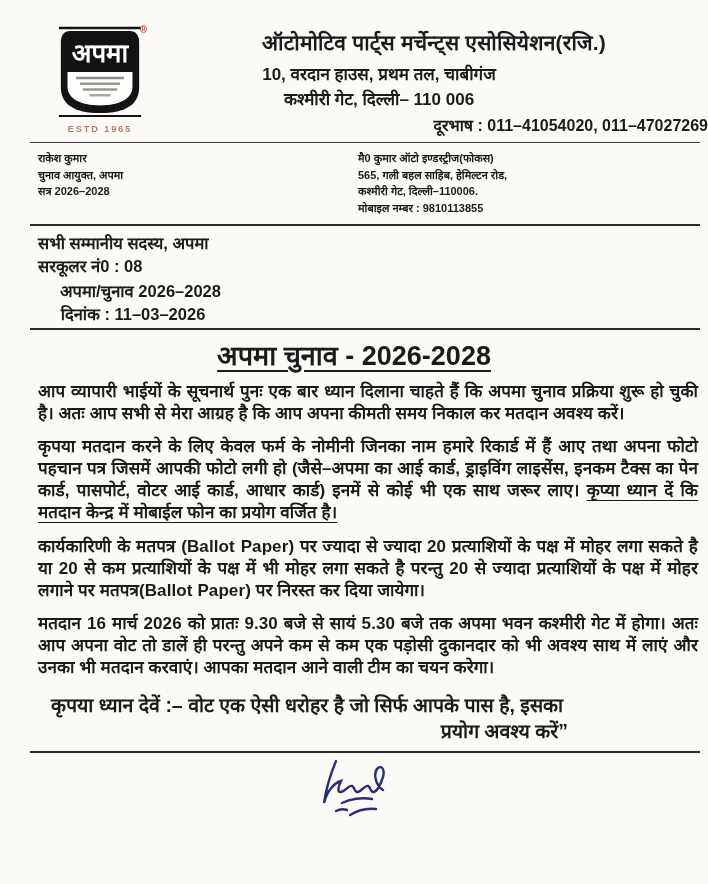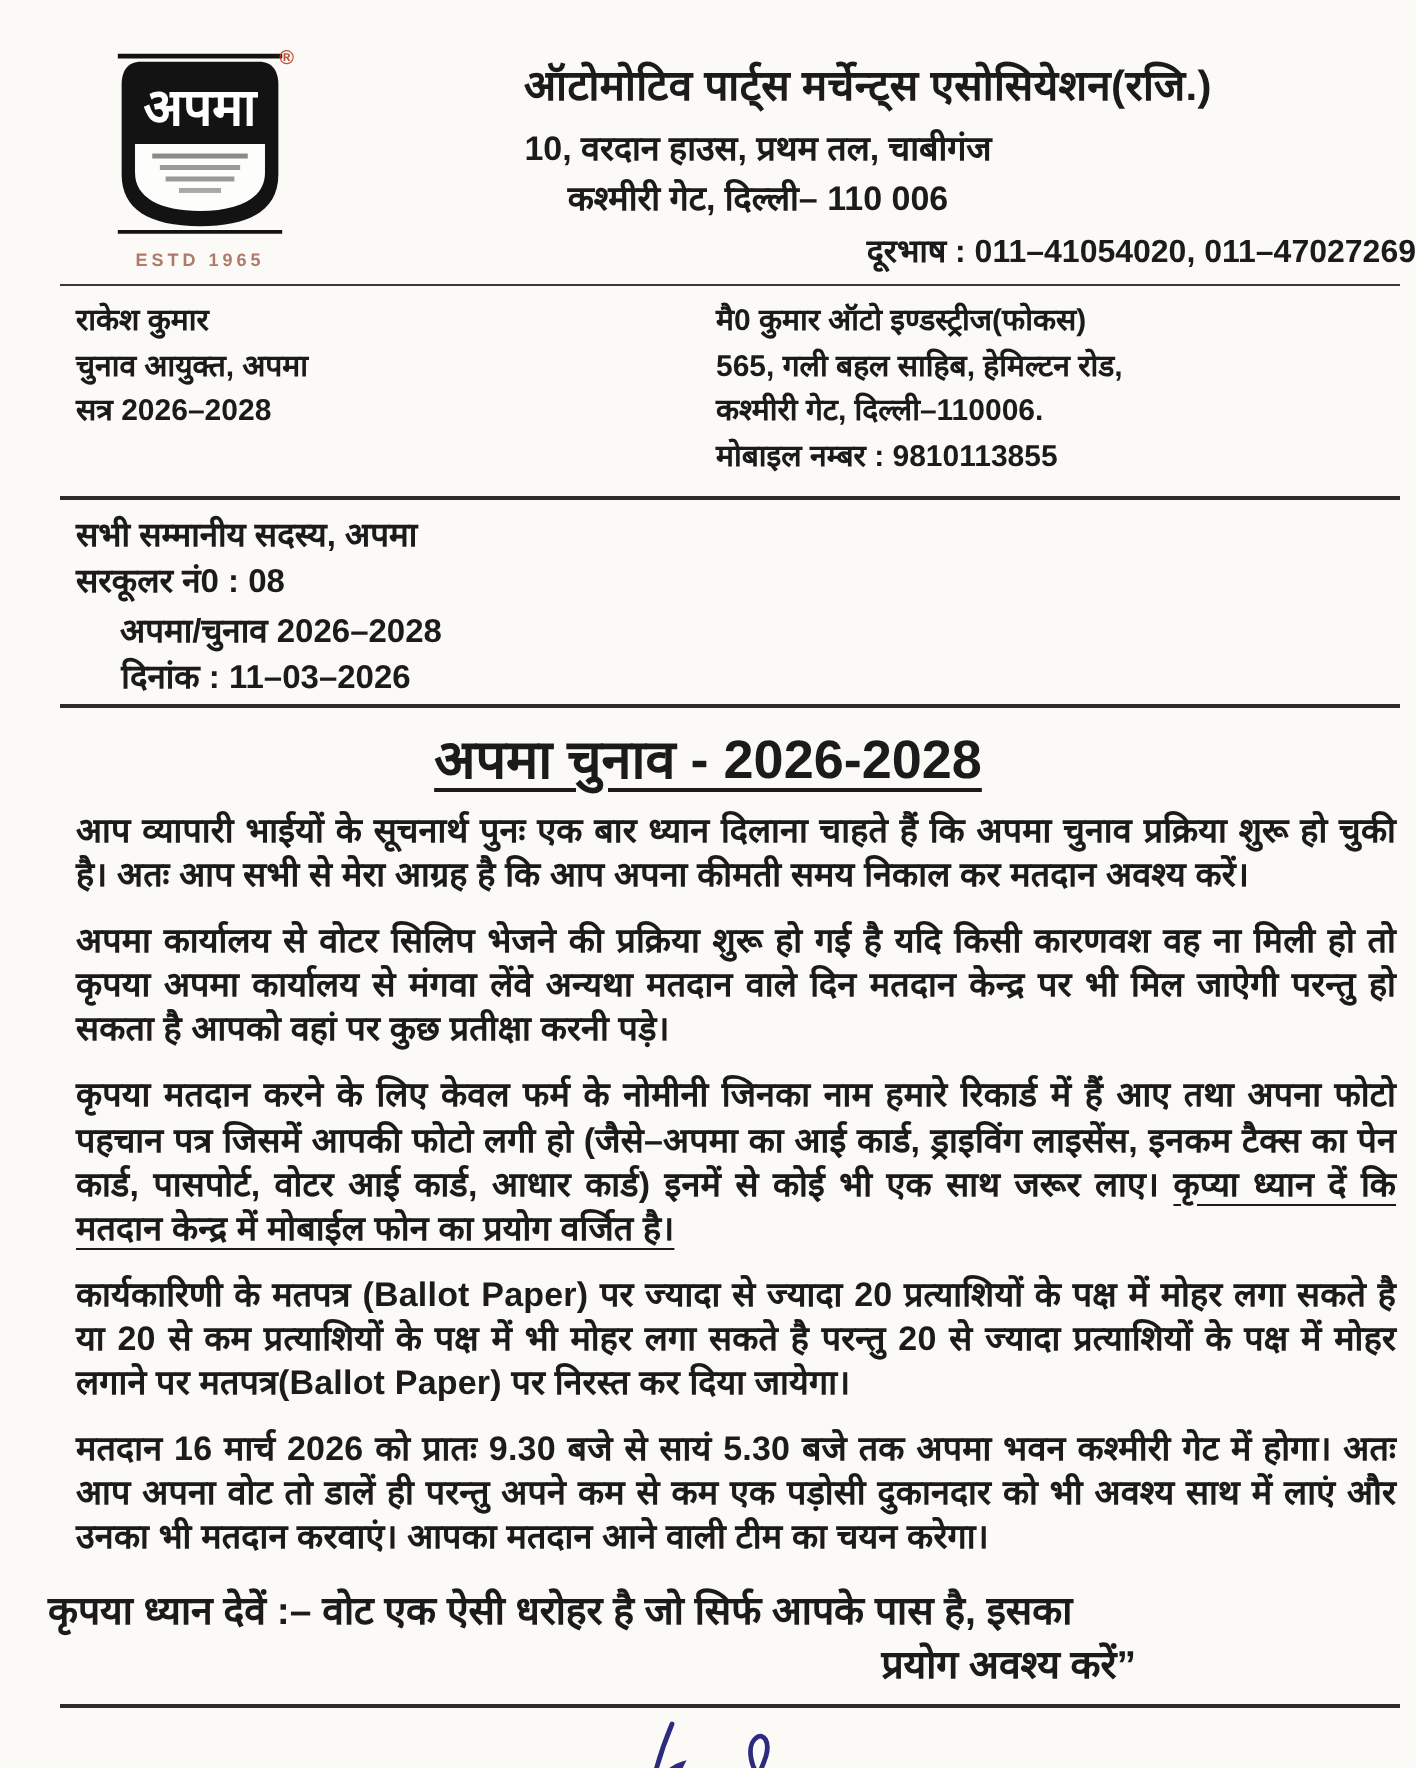--- a/index.html
+++ b/index.html
@@ -22,37 +22,37 @@
   .org-name{font-size:21px;font-weight:700;margin:4px 0 6px;letter-spacing:.2px;}
   .addr-block{margin-right:110px;}
   .addr-line{font-size:17px;font-weight:700;margin:2px 0;}
   .phone-line{font-size:16px;font-weight:700;margin:4px 0 6px;text-align:right;}
   
   .rule{border:0;border-top:1.6px solid #3a3a3a;margin:0 8px 0 30px;}
   .rule.thick{border-top:2.4px solid #2c2c2c;}
   
   .parties{display:flex;padding:7px 12px 8px 38px;}
   .sender{width:300px;}
-  .party-line{font-size:15px;font-weight:700;line-height:1.5;}
+  .party-line{font-size:11px;font-weight:700;line-height:1.5;}
   .addressee{flex:1;padding-left:20px;}
   
   .meta{display:flex;padding:5px 14px 3px 38px;font-size:16.5px;font-weight:700;flex-direction:column;}
   .meta-to{width:248px;}
   .meta-center{flex:1;}
   .meta-ref{margin-top:2px;padding-left:22px;}
   .meta-date{width:190px;text-align:center;}
   
   .subject{text-align:center;font-size:27px;font-weight:700;margin:6px 0 8px;}
   .subject span{text-decoration:underline;text-underline-offset:5px;}
   
   .body{padding:0 10px 0 38px;}
   .body p{margin:0 0 11px;font-size:17px;line-height:1.3;text-align:justify;font-weight:600;letter-spacing:.1px;}
   .u-bold{font-weight:700;text-decoration:underline;text-underline-offset:4px;}
   
-  .closing{padding:2px 10px 6px 24px;font-size:19.5px;font-weight:700;line-height:1.35;}
+  .closing{padding:2px 10px 6px 51px;font-size:19.5px;font-weight:700;line-height:1.35;}
   .closing .l2{text-align:right;padding-right:130px;}
   
   .sig-area{text-align:center;margin-top:4px;height:66px;}
 </style>
 </head>
 <body>
 
 <div class="page">
 
   <div class="header">
@@ -113,21 +113,20 @@
   </div>
 
   <hr class="rule thick">
 
   <div class="subject">
     <span>अपमा चुनाव - 2026-2028</span>
   </div>
 
   <div class="body">
     <p>आप व्यापारी भाईयों के सूचनार्थ पुनः एक बार ध्यान दिलाना चाहते हैं कि अपमा चुनाव प्रक्रिया शुरू हो चुकी है। अतः आप सभी से मेरा आग्रह है कि आप अपना कीमती समय निकाल कर मतदान अवश्य करें।</p>
-    <p>अपमा कार्यालय से वोटर सिलिप भेजने की प्रक्रिया शुरू हो गई है यदि किसी कारणवश वह ना मिली हो तो कृपया अपमा कार्यालय से मंगवा लेंवे अन्यथा मतदान वाले दिन मतदान केन्द्र पर भी मिल जाऐगी परन्तु हो सकता है आपको वहां पर कुछ प्रतीक्षा करनी पड़े।</p>
     <p><span>कृपया मतदान करने के लिए केवल फर्म के नोमीनी जिनका नाम हमारे रिकार्ड में हैं आए तथा अपना फोटो पहचान पत्र जिसमें आपकी फोटो लगी हो (जैसे–अपमा का आई कार्ड, ड्राइविंग लाइसेंस, इनकम टैक्स का पेन कार्ड, पासपोर्ट, वोटर आई कार्ड, आधार कार्ड) इनमें से कोई भी एक साथ जरूर लाए। </span><span class="u-bold">कृप्या ध्यान दें कि मतदान केन्द्र में मोबाईल फोन का प्रयोग वर्जित है।</span></p>
     <p>कार्यकारिणी के मतपत्र (Ballot Paper) पर ज्यादा से ज्यादा 20 प्रत्याशियों के पक्ष में मोहर लगा सकते है या 20 से कम प्रत्याशियों के पक्ष में भी मोहर लगा सकते है परन्तु 20 से ज्यादा प्रत्याशियों के पक्ष में मोहर लगाने पर  मतपत्र(Ballot Paper) पर निरस्त कर दिया जायेगा।</p>
     <p>मतदान 16 मार्च 2026 को प्रातः 9.30 बजे से सायं 5.30 बजे तक अपमा भवन कश्मीरी गेट में होगा। अतः आप अपना वोट तो डालें ही परन्तु अपने कम से कम एक पड़ोसी दुकानदार को भी अवश्य साथ में लाएं और उनका भी मतदान करवाएं। आपका मतदान आने वाली टीम का चयन करेगा।</p>
   </div>
 
   <div class="closing">
     <div class="l1">कृपया ध्यान देवें :– वोट एक ऐसी धरोहर है जो सिर्फ आपके पास है, इसका</div>
     <div class="l2">प्रयोग अवश्य करें”</div>
   </div>
 

